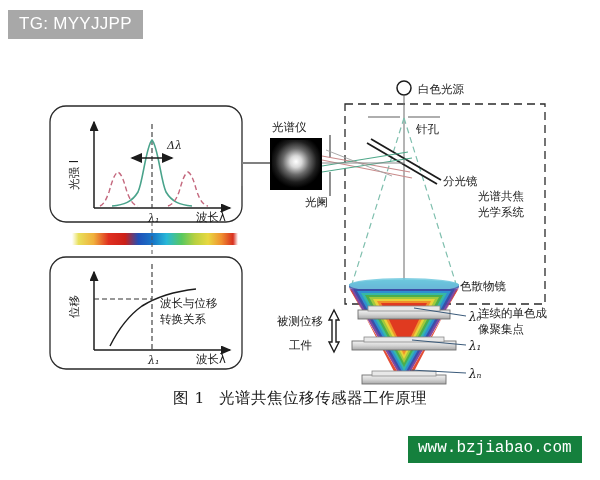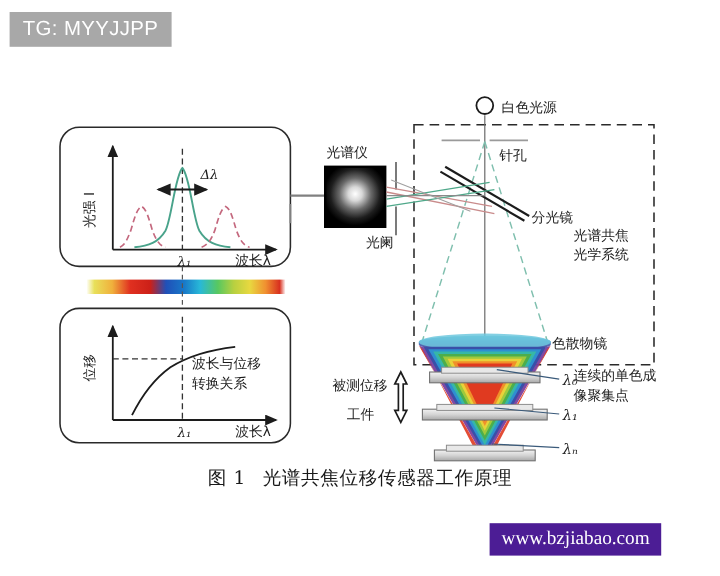--- a/index.html
+++ b/index.html
@@ -33,25 +33,25 @@
     padding: 5px 11px 6px 11px;
     font-family: "Liberation Sans", sans-serif;
     z-index: 40;
     line-height: 1.05;
   }
 
   .watermark {
     position: absolute;
     left: 408px;
     top: 436px;
-    background: #4c1d95;
+    background: #15803d;
     color: #ffffff;
     font-size: 16px;
     padding: 4px 10px 5px 10px;
-    font-family: Liberation Serif, serif;
+    font-family: Liberation Mono, monospace;
     z-index: 40;
     line-height: 1.1;
   }
 
   .caption {
     position: absolute;
     left: 0;
     top: 388px;
     width: 600px;
     text-align: center;

